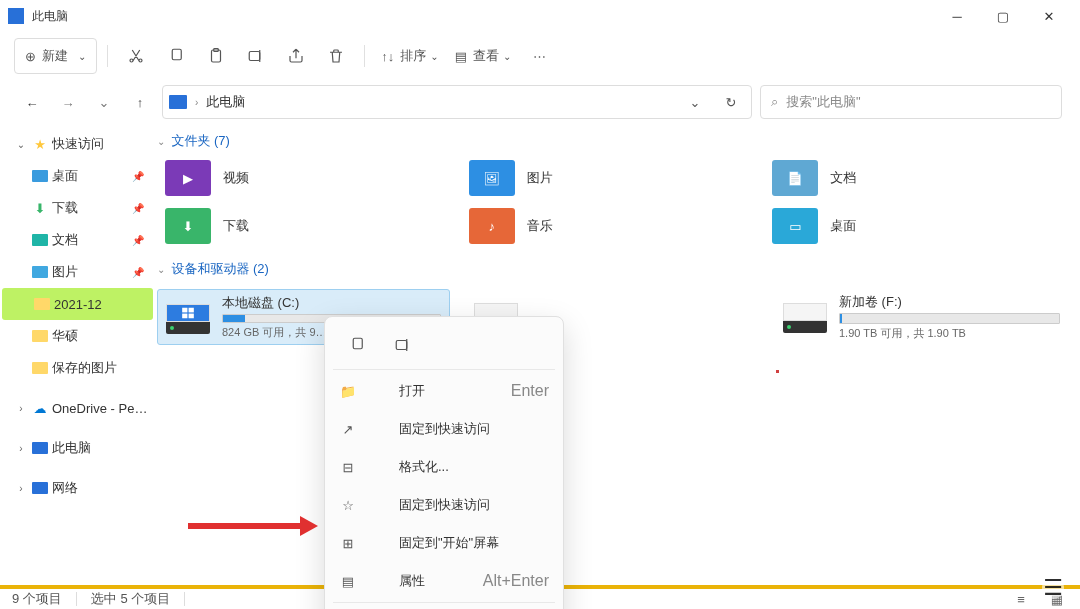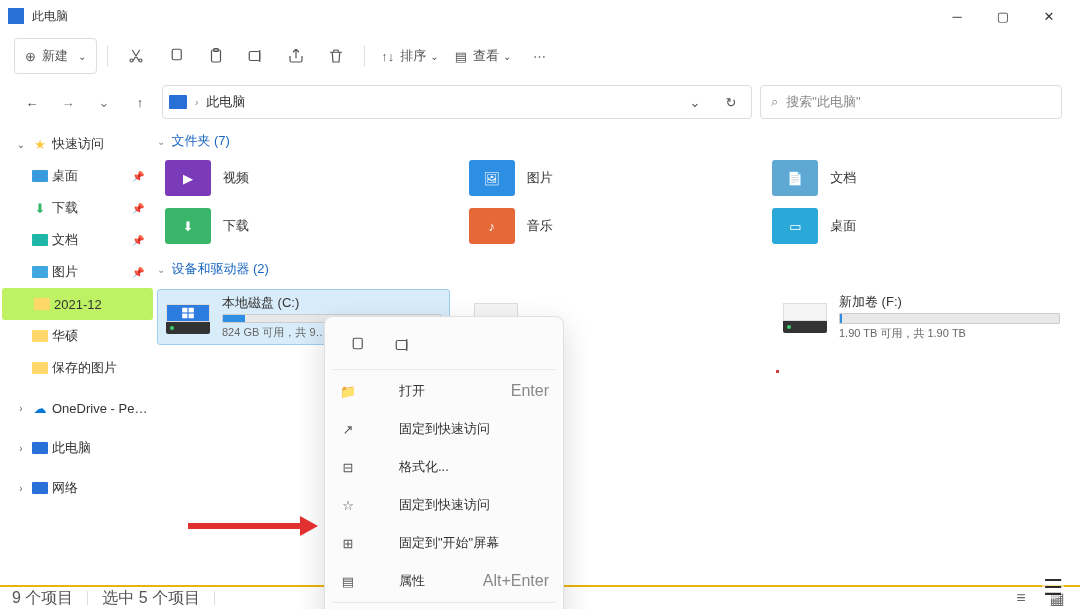--- a/index.html
+++ b/index.html
@@ -70,21 +70,21 @@
     .drive-icon .top { height: 18px; background: #f5f5f5; border: 1px solid #ddd; display: flex; align-items: center; justify-content: center; }
     .drive-icon .top.c { background: #2d7ce0; }
     .drive-icon .bot { height: 12px; background: #333; border-radius: 0 0 2px 2px; position: relative; }
     .drive-icon .bot::before { content: ''; position: absolute; left: 4px; top: 4px; width: 4px; height: 4px; background: #3cd070; border-radius: 50%; }
     .drive-info { flex: 1; display: flex; flex-direction: column; gap: 2px; }
     .drive-name { font-size: 13px; }
     .drive-bar { height: 12px; background: #e8e8e8; border: 1px solid #ccc; border-radius: 1px; position: relative; overflow: hidden; }
     .drive-bar-fill { height: 100%; background: #2d8fe3; }
     .drive-free { font-size: 11px; color: #666; }
     
-    .statusbar { position: absolute; bottom: 0; left: 0; right: 0; height: 24px; display: flex; align-items: center; padding: 0 12px; gap: 14px; font-size: 16px; color: #555; border-top: 2px solid #eab308; }
+    .statusbar { position: absolute; bottom: 0; left: 0; right: 0; height: 24px; display: flex; align-items: center; padding: 0 12px; gap: 14px; font-size: 13px; color: #555; border-top: 4px solid #eab308; }
     .statusbar .sep { width: 1px; height: 14px; background: #ddd; }
     .statusbar .spacer { flex: 1; }
     .status-btn { width: 22px; height: 20px; display: flex; align-items: center; justify-content: center; color: #666; }
     
     .arrow { position: absolute; left: 188px; top: 516px; width: 130px; height: 20px; }
     .arrow-line { position: absolute; left: 0; top: 7px; width: 112px; height: 6px; background: #e03030; }
     .arrow-head { position: absolute; right: 0; top: 0; width: 0; height: 0; border-left: 18px solid #e03030; border-top: 10px solid transparent; border-bottom: 10px solid transparent; }
     
     .ctx-menu { position: absolute; left: 324px; top: 316px; width: 240px; background: #fbfbfb; border: 1px solid #e0e0e0; border-radius: 8px; box-shadow: 0 10px 30px rgba(0,0,0,0.15); padding: 6px 0; }
     .ctx-row { height: 38px; display: flex; align-items: center; padding: 0 14px; gap: 14px; font-size: 13px; }

